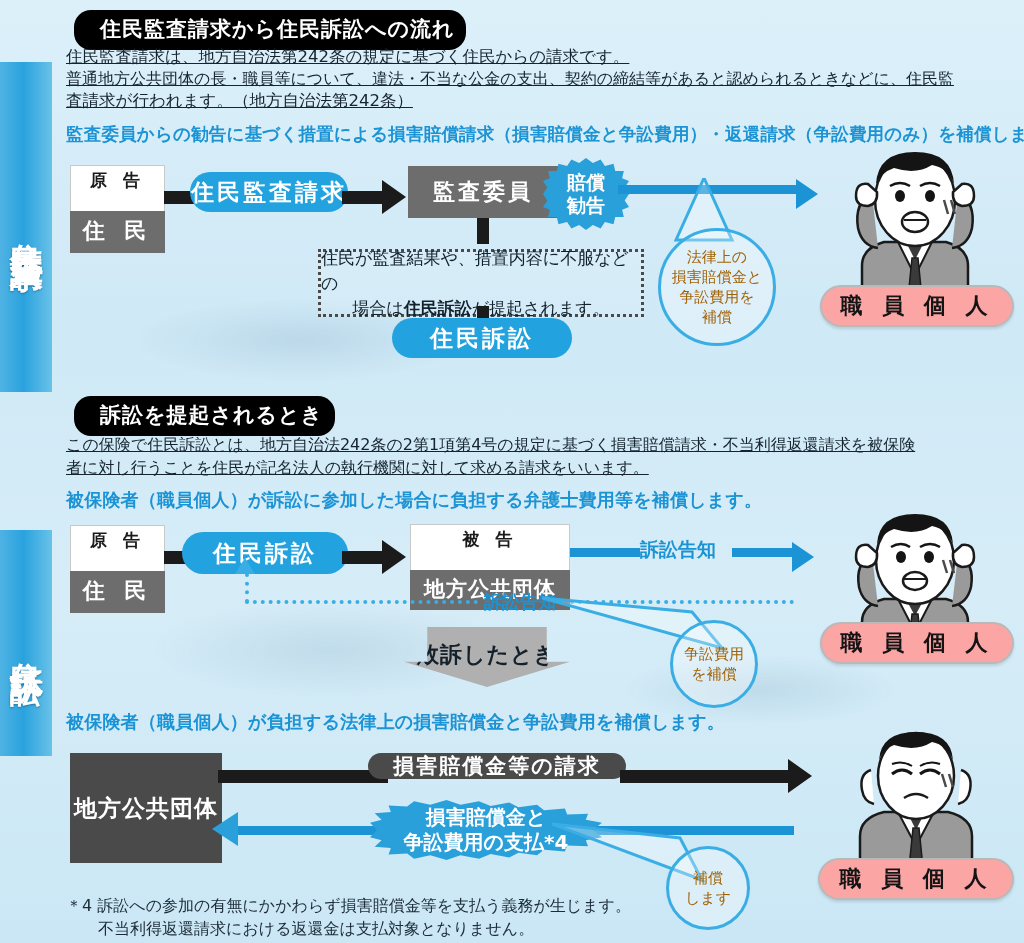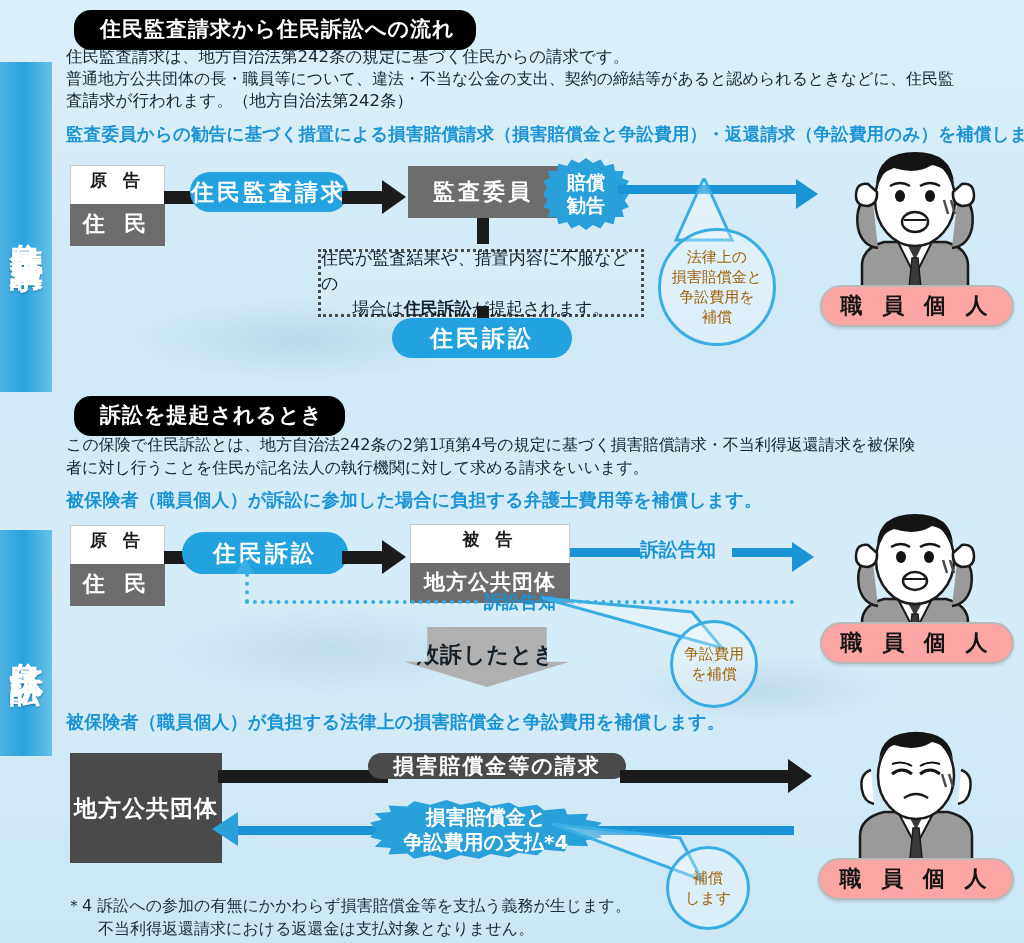--- a/index.html
+++ b/index.html
@@ -43,45 +43,46 @@
 
   
   #content{position:absolute;left:52px;top:0;right:0;bottom:0;}
 
   
   .pill-head{
     position:absolute;
     background:#000;color:#fff;
     border-radius:17px;
     font-size:21px;font-weight:bold;
-    padding:5px 22px 7px 26px;
+    padding:5px 12px 7px 26px;
     letter-spacing:1px;
     white-space:nowrap;
     font-family:"DejaVu Sans","Liberation Sans",sans-serif;
   }
 
   .body-text{
     position:absolute;
     font-size:16.5px;line-height:22px;color:#15242e;
     white-space:nowrap;
     font-family:"DejaVu Sans","Liberation Sans",sans-serif;
+    text-decoration:underline;
   }
   .blue-lead{
     position:absolute;
     font-size:18px;font-weight:bold;color:#1b93d4;
     white-space:nowrap;letter-spacing:.2px;
     font-family:"DejaVu Sans","Liberation Sans",sans-serif;
   }
 
   
   .party-box{position:absolute;width:95px;}
   .party-box .top{
     background:#fff;color:#1a1a1a;
     font-size:17px;font-weight:bold;
-    text-align:center;padding:3px 0 12px 0;
+    text-align:center;padding:3px 0 19px 0;
     letter-spacing:5px;
     border:1px solid #c9c9c9;border-bottom:none;
     font-family:"DejaVu Sans","Liberation Sans",sans-serif;
   }
   .party-box .bot{
     background:#6d6d6d;color:#fff;
     font-size:22px;font-weight:bold;
     text-align:center;padding:5px 0 7px 0;
     letter-spacing:6px;
     font-family:"DejaVu Sans","Liberation Sans",sans-serif;

